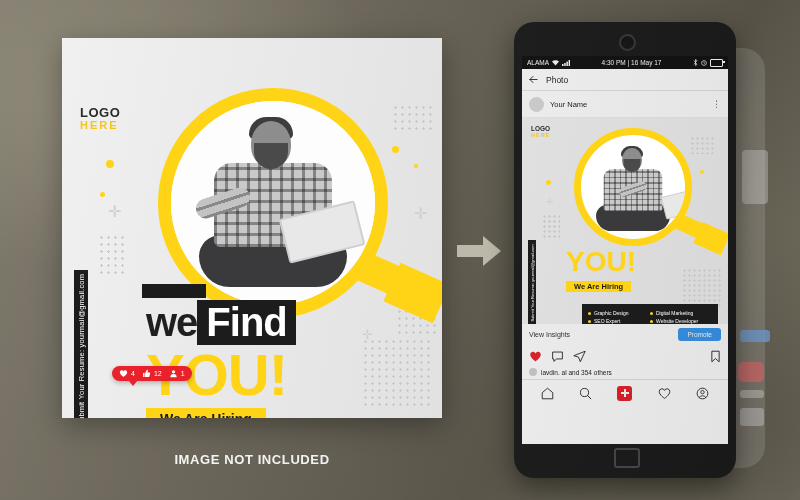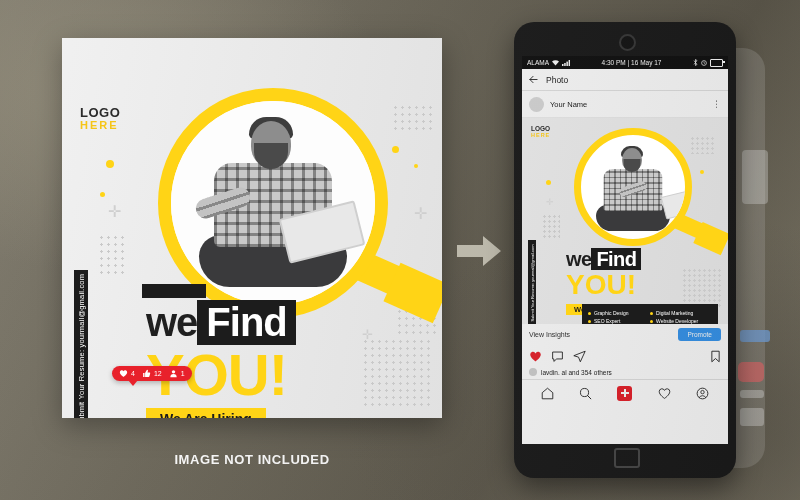--- a/index.html
+++ b/index.html
@@ -758,23 +758,20 @@
             <div class="p-beard"></div>
             <div class="p-laptop"></div>
           </div>
         </div>
 
         <div class="pp-ribbon">
           <span>Submit Your Resume: yourmail@gmail.com</span>
         </div>
 
         <div class="pp-headline">
-          <div>
-            <span class="pp-we">we</span><span class="pp-find">Find</span>
-          </div>
           <div class="pp-you">YOU!</div>
           <div class="pp-hiring">We Are Hiring</div>
         </div>
 
         <div class="pp-services">
           <div class="pp-svc">
               <span class="bullet"></span>
               <span>Graphic Design</span>
             </div>
           <div class="pp-svc">

